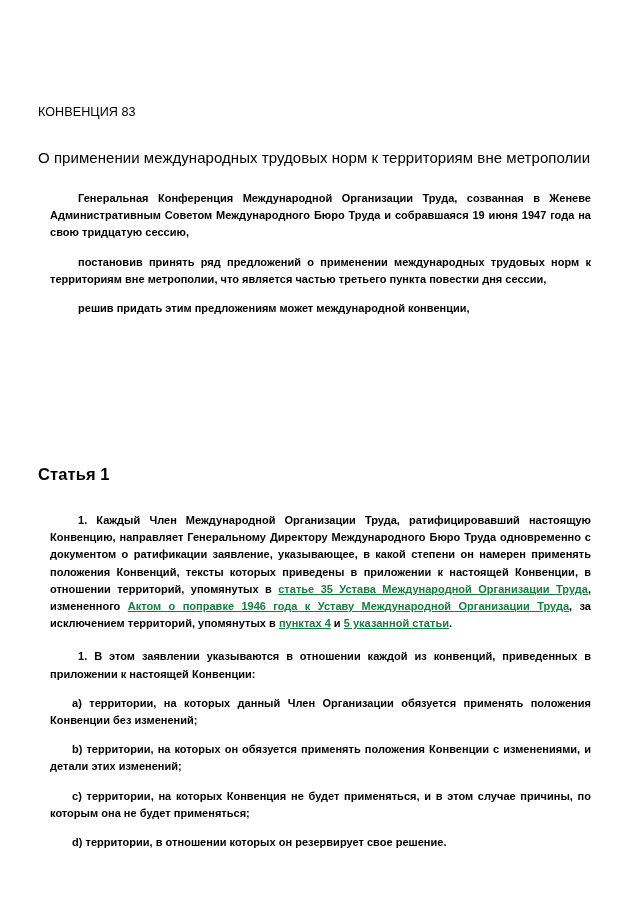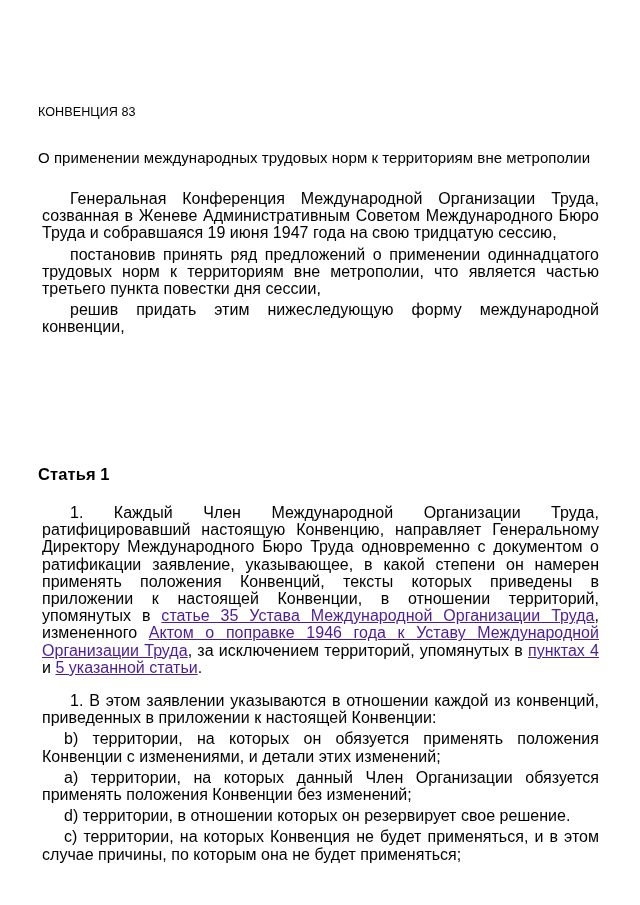--- a/index.html
+++ b/index.html
@@ -36,26 +36,27 @@
   .conv-title {
     font-size: 15px;
     line-height: 17px;
     letter-spacing: 0.05px;
     margin: 28px 0 0 0;
   }
   .preamble {
     margin-top: 24px;
   }
   .para {
-    font-size: 16px;
+    font-size: 11px;
     line-height: 17.2px;
     text-align: justify;
     text-justify: inter-word;
-    margin: 4px;
+    margin: 12px;
     letter-spacing: 0.02px;
+    font-weight: bold;
   }
   .para.indent {
     text-indent: 28px;
   }
   .para.indent-narrow {
     text-indent: 22px;
   }
   .article-heading {
     position: absolute;
     left: 38px;
@@ -69,52 +70,52 @@
   .article-body {
     position: absolute;
     left: 38px;
     top: 500px;
     width: 565px;
   }
   .block-gap {
     margin-top: 16px;
   }
   .lnk {
-    color: #4c1d95;
+    color: #15803d;
     text-decoration: underline;
     cursor: pointer;
   }
 </style>
 </head>
 <body>
 
 <div class="page">
 
   <div class="doc-body">
 
     <p class="conv-number">КОНВЕНЦИЯ 83</p>
 
     <p class="conv-title">О применении международных трудовых норм к территориям вне метрополии</p>
 
     <div class="preamble">
       <p class="para indent">Генеральная Конференция Международной Организации Труда, созванная в Женеве Административным Советом Международного Бюро Труда и собравшаяся 19 июня 1947 года на свою тридцатую сессию,</p>
-      <p class="para indent">постановив принять ряд предложений о применении одиннадцатого трудовых норм к территориям вне метрополии, что является частью третьего пункта повестки дня сессии,</p>
-      <p class="para indent">решив придать этим нижеследующую форму международной конвенции,</p>
+      <p class="para indent">постановив принять ряд предложений о применении международных трудовых норм к территориям вне метрополии, что является частью третьего пункта повестки дня сессии,</p>
+      <p class="para indent">решив придать этим предложениям может международной конвенции,</p>
     </div>
 
   </div>
 
   <h2 class="article-heading">Статья 1</h2>
 
   <div class="article-body">
 
     <p class="para indent"><span>1. Каждый Член Международной Организации Труда, ратифицировавший настоящую Конвенцию, направляет Генеральному Директору Международного Бюро Труда одновременно с документом о ратификации заявление, указывающее, в какой степени он намерен применять положения Конвенций, тексты которых приведены в приложении к настоящей Конвенции, в отношении территорий, упомянутых в</span><span> </span><a class="lnk">статье 35 Устава Международной Организации Труда</a><span>, измененного</span><span> </span><a class="lnk">Актом о поправке 1946 года к Уставу Международной Организации Труда</a><span>, за исключением территорий, упомянутых в</span><span> </span><a class="lnk">пунктах 4</a><span> </span><span>и</span><span> </span><a class="lnk">5 указанной статьи</a><span>.</span></p>
 
     <p class="para indent block-gap">1. В этом заявлении указываются в отношении каждой из конвенций, приведенных в приложении к настоящей Конвенции:</p>
 
+    <p class="para indent-narrow">a) территории, на которых данный Член Организации обязуется применять положения Конвенции без изменений;</p>
     <p class="para indent-narrow">b) территории, на которых он обязуется применять положения Конвенции с изменениями, и детали этих изменений;</p>
-    <p class="para indent-narrow">a) территории, на которых данный Член Организации обязуется применять положения Конвенции без изменений;</p>
+    <p class="para indent-narrow">c) территории, на которых Конвенция не будет применяться, и в этом случае причины, по которым она не будет применяться;</p>
     <p class="para indent-narrow">d) территории, в отношении которых он резервирует свое решение.</p>
-    <p class="para indent-narrow">c) территории, на которых Конвенция не будет применяться, и в этом случае причины, по которым она не будет применяться;</p>
 
   </div>
 
 </div>
 
 </body></html>

